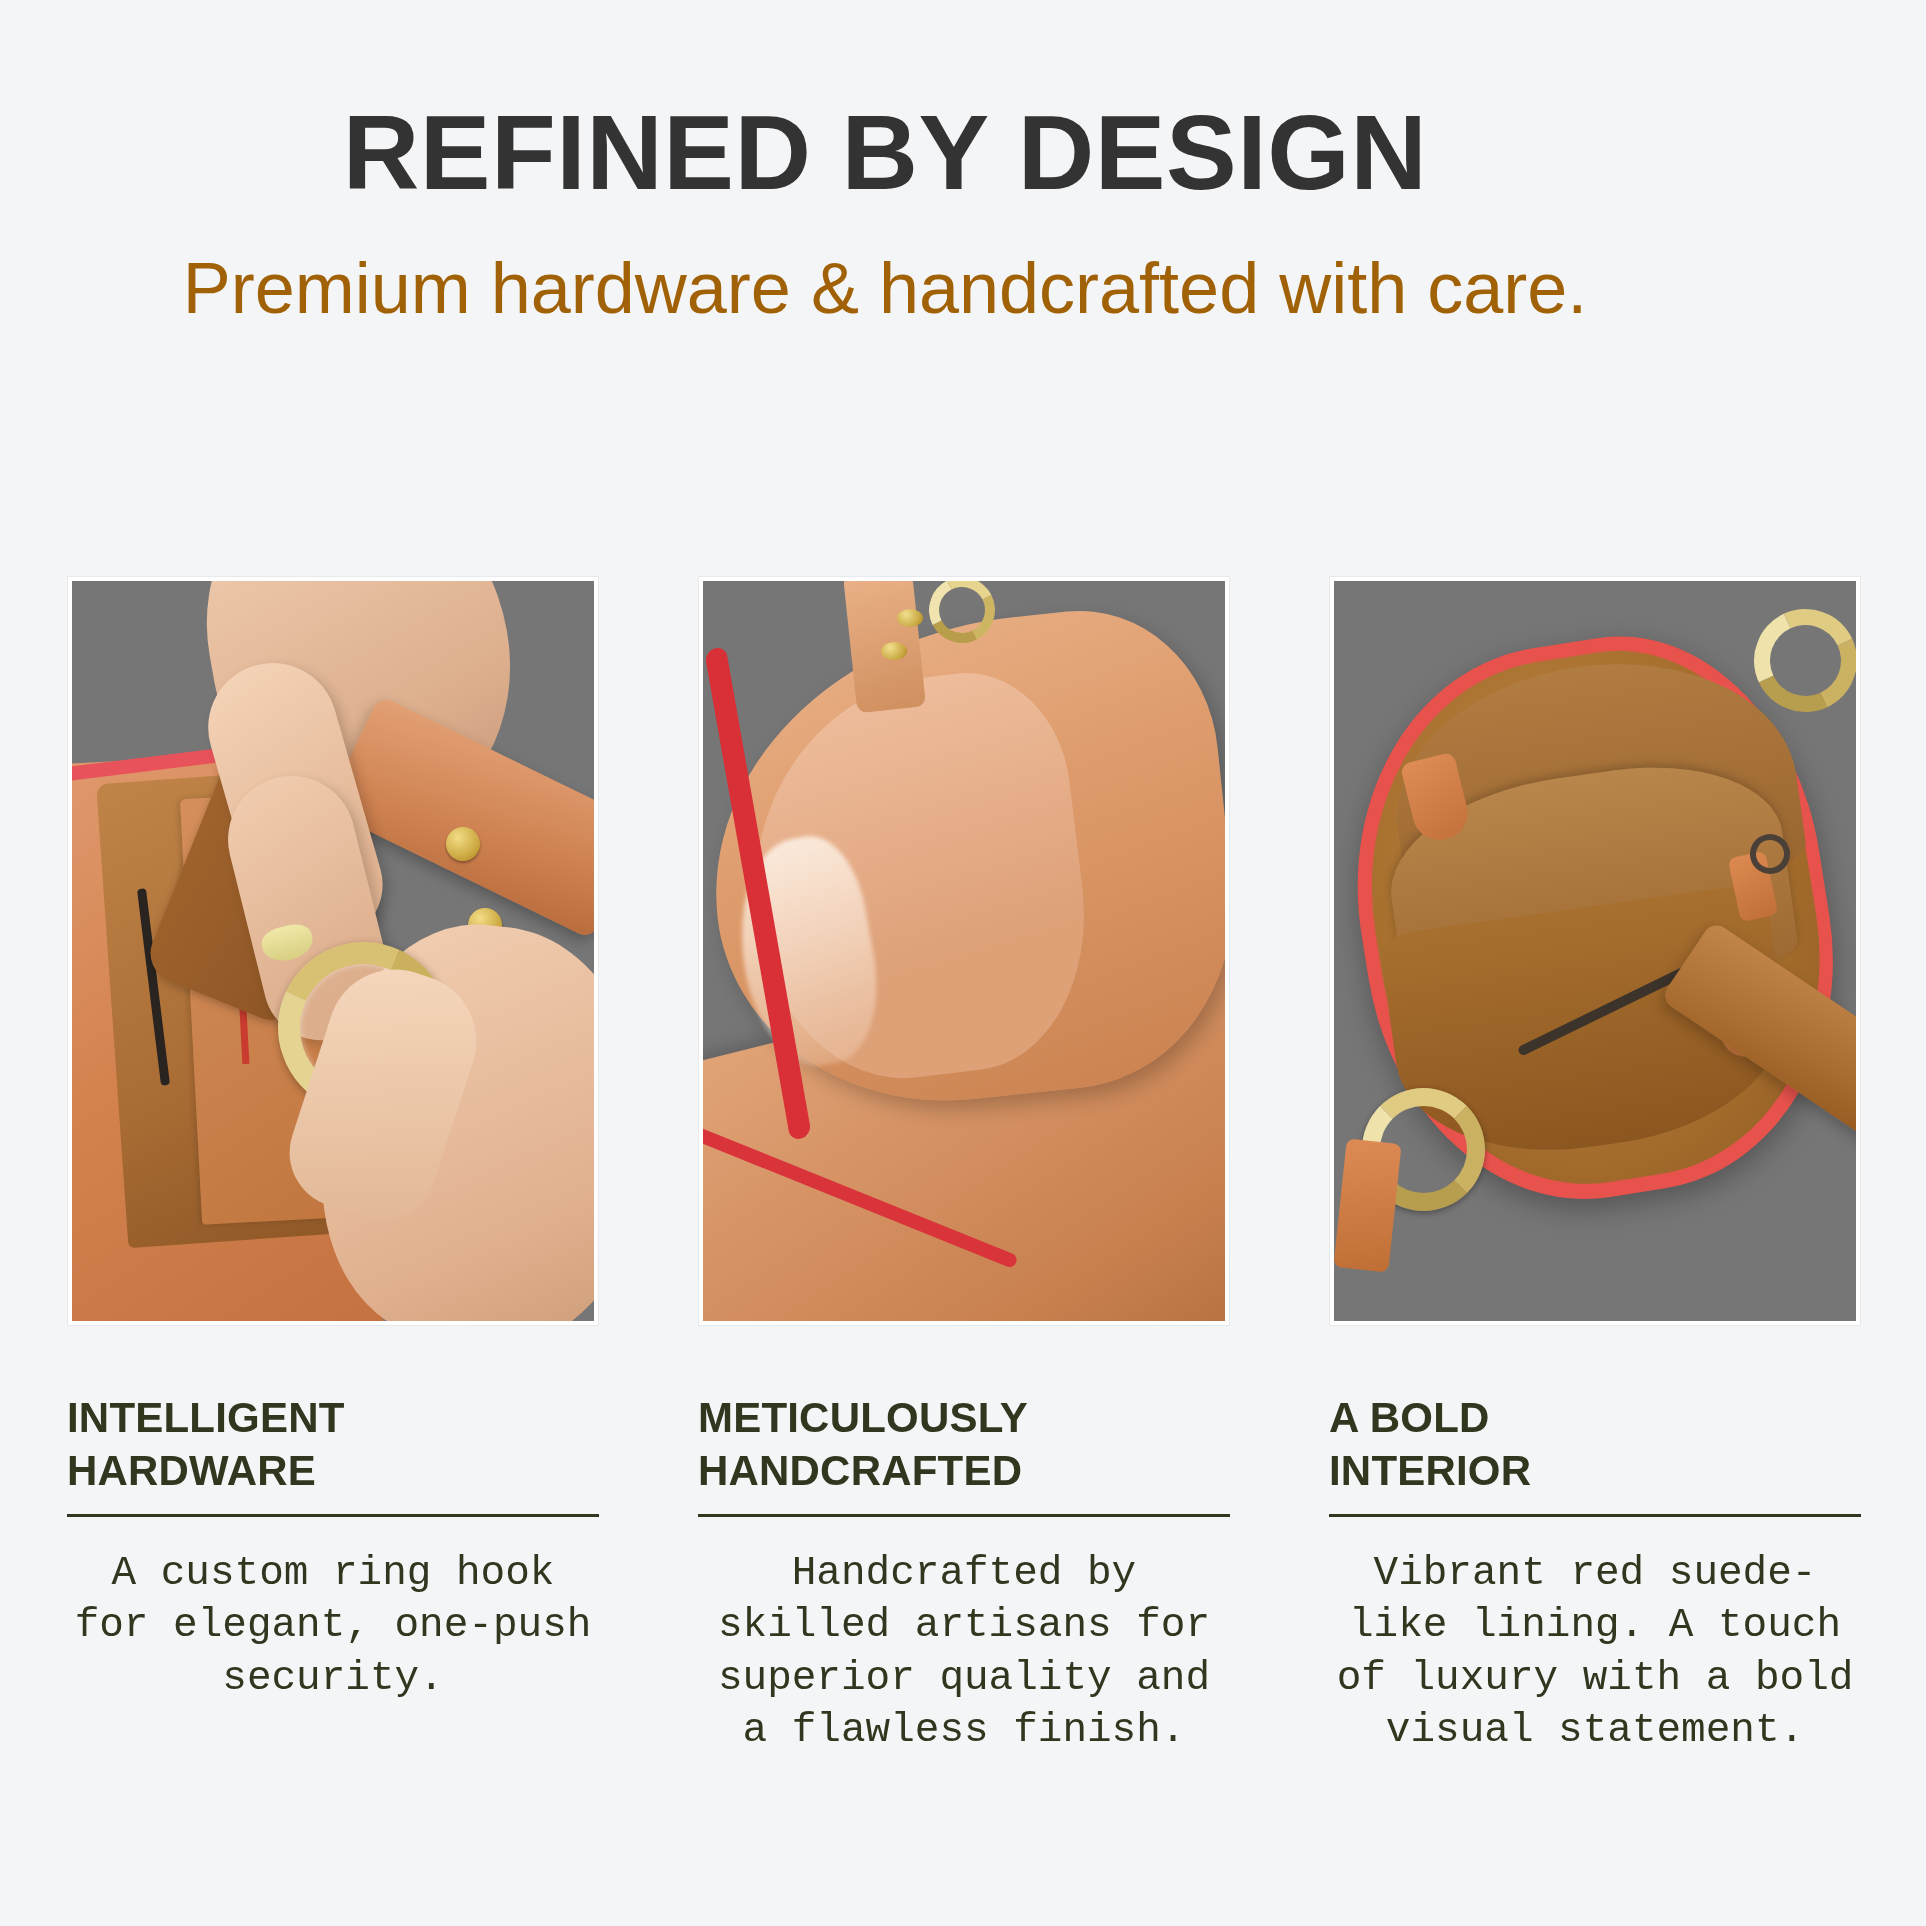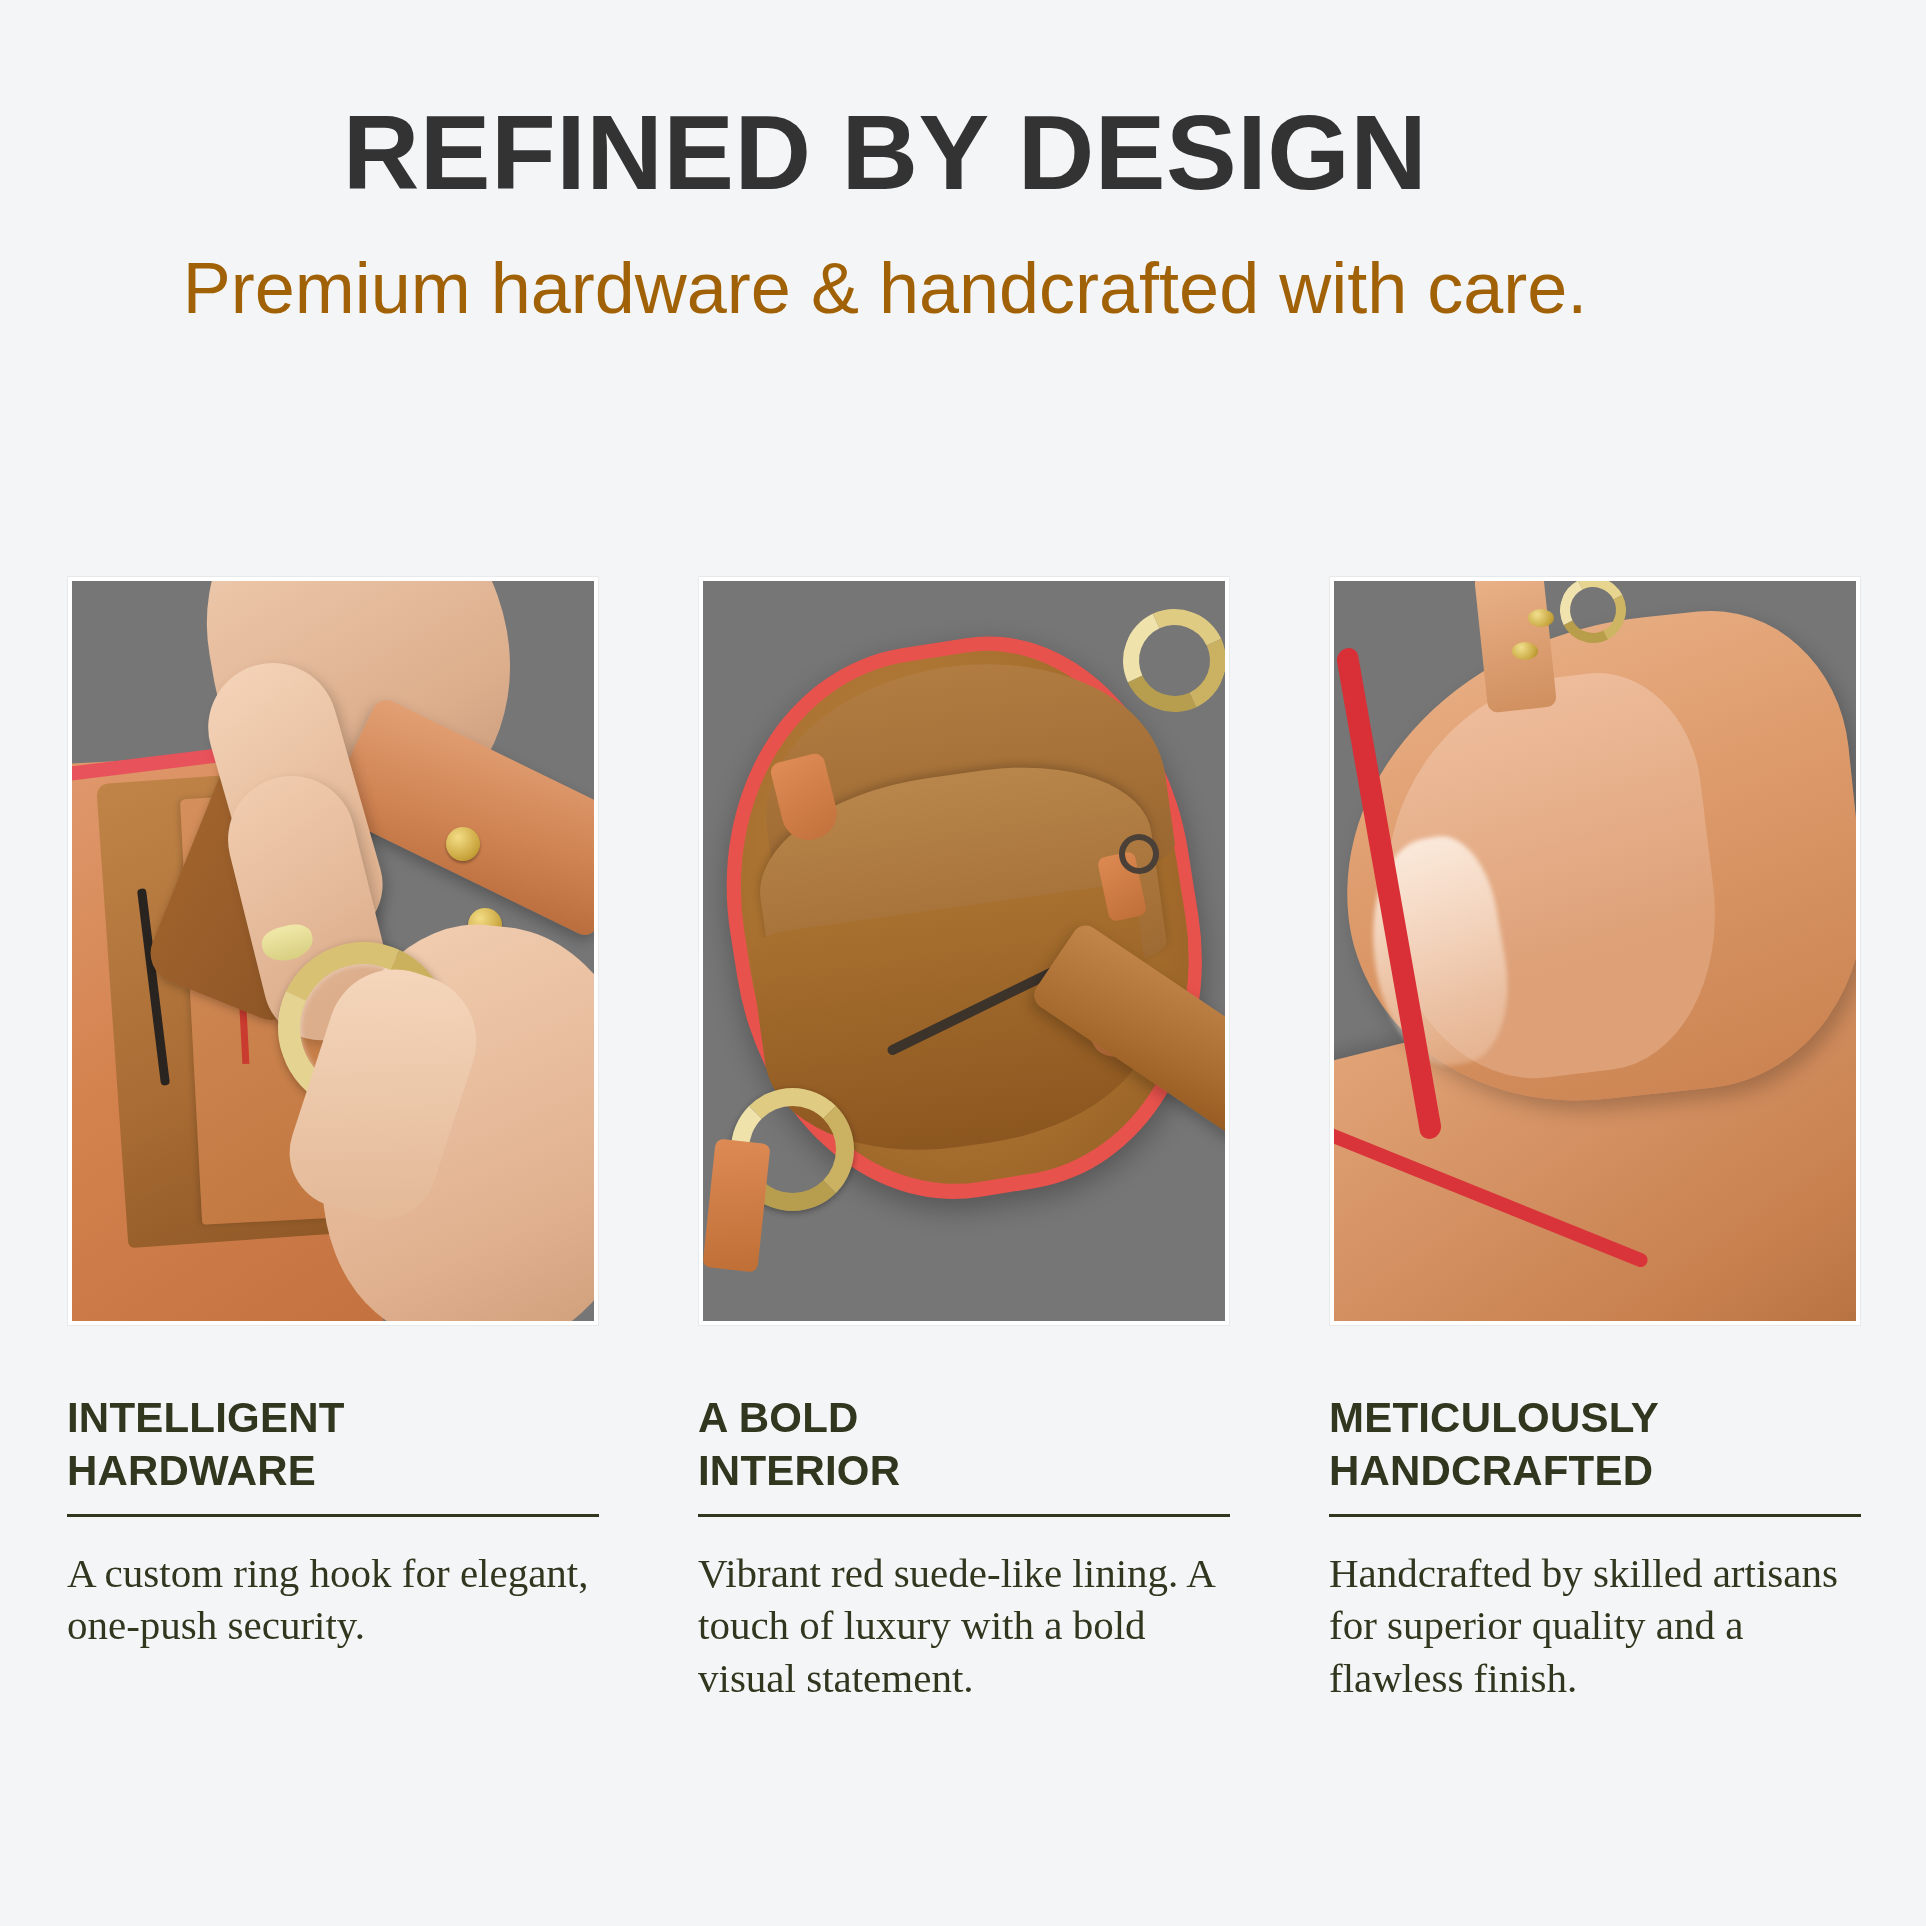--- a/index.html
+++ b/index.html
@@ -448,26 +448,27 @@
     text-transform: uppercase;
     white-space: pre-line;
   }
   .cap-rule {
     margin-top: 17px;
     width: 100%;
     height: 3px;
     background: #31371f;
   }
   .cap-body {
-    font-family: Liberation Serif, serif;
+    font-family: Liberation Mono, monospace;
     font-size: 41px;
     font-weight: normal;
     color: #31371f;
     line-height: 1.28;
     margin: 30px 0 0 0;
+    text-align: center;
   }
 </style>
 </head>
 <body>
 
 <div class="page">
 
   <div class="header">
     <h1 class="headline">REFINED BY DESIGN</h1>
     <p class="subhead">Premium hardware &amp; handcrafted with care.</p>
@@ -502,20 +503,45 @@
         <h2 class="cap-title">INTELLIGENT
 HARDWARE</h2>
         <div class="cap-rule"></div>
         <p class="cap-body">A custom ring hook for elegant, one-push security.</p>
       </div>
     </div>
 
     <div class="col">
       <div class="photo-frame">
         <div class="photo">
+          <div class="p3-body"></div>
+          <div class="p3-suedeband"></div>
+          <div class="p3-lowerpanel"></div>
+          <div class="p3-flap"></div>
+          <div class="p3-flap-in"></div>
+          <div class="p3-shine"></div>
+          <div class="p3-rededge"></div>
+          <div class="p3-rededge2"></div>
+          <div class="p3-tab"></div>
+          <div class="p3-stud" style="left:194px; top:28px;"></div>
+          <div class="p3-stud" style="left:178px; top:61px;"></div>
+          <div class="p3-ring"></div>
+        </div>
+      </div>
+      <div class="caption">
+        <h2 class="cap-title">METICULOUSLY
+HANDCRAFTED</h2>
+        <div class="cap-rule"></div>
+        <p class="cap-body">Handcrafted by skilled artisans for superior quality and a flawless finish.</p>
+      </div>
+    </div>
+
+    <div class="col">
+      <div class="photo-frame">
+        <div class="photo">
           <div class="p2-outer"></div>
           <div class="p2-lining"></div>
           <div class="p2-backwall"></div>
           <div class="p2-divider"></div>
           <div class="p2-floor"></div>
           <div class="p2-zip"></div>
           <div class="p2-ziptab"></div>
           <div class="p2-zippull"></div>
           <div class="p2-tab-l"></div>
           <div class="p2-tab-r"></div>
@@ -526,40 +552,15 @@
         </div>
       </div>
       <div class="caption">
         <h2 class="cap-title">A BOLD
 INTERIOR</h2>
         <div class="cap-rule"></div>
         <p class="cap-body">Vibrant red suede-like lining. A touch of luxury with a bold visual statement.</p>
       </div>
     </div>
 
-    <div class="col">
-      <div class="photo-frame">
-        <div class="photo">
-          <div class="p3-body"></div>
-          <div class="p3-suedeband"></div>
-          <div class="p3-lowerpanel"></div>
-          <div class="p3-flap"></div>
-          <div class="p3-flap-in"></div>
-          <div class="p3-shine"></div>
-          <div class="p3-rededge"></div>
-          <div class="p3-rededge2"></div>
-          <div class="p3-tab"></div>
-          <div class="p3-stud" style="left:194px; top:28px;"></div>
-          <div class="p3-stud" style="left:178px; top:61px;"></div>
-          <div class="p3-ring"></div>
-        </div>
-      </div>
-      <div class="caption">
-        <h2 class="cap-title">METICULOUSLY
-HANDCRAFTED</h2>
-        <div class="cap-rule"></div>
-        <p class="cap-body">Handcrafted by skilled artisans for superior quality and a flawless finish.</p>
-      </div>
-    </div>
-
   </div>
 </div>
 
 
 </body></html>

